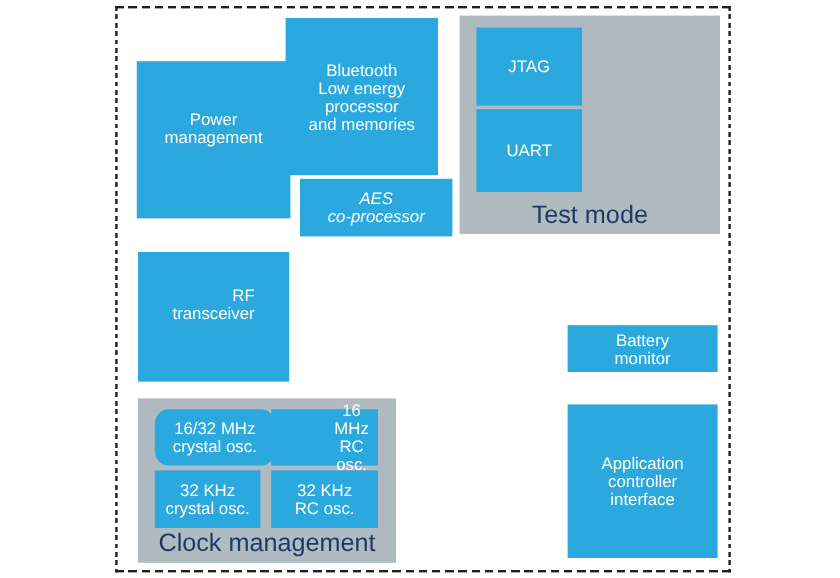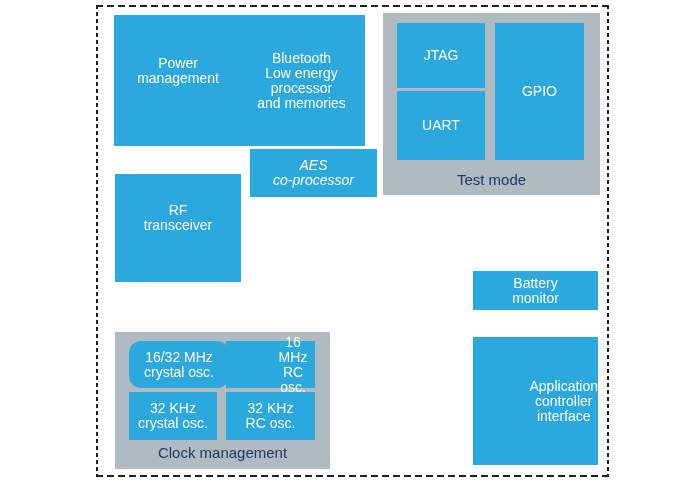--- a/index.html
+++ b/index.html
@@ -43,35 +43,35 @@
     justify-content: center;
     text-align: center;
     box-sizing: border-box;
     font-size: 14px;
     line-height: 15px;
   }
   .block .blabel {
     white-space: pre-line;
   }
   
-  .text-up { padding-bottom: 20px; }
+  .text-up { padding-bottom: 20px; margin-top: 36px; }
 
   .group {
     position: absolute;
     background: var(--gray);
     box-sizing: border-box;
   }
   .group .block { position: absolute; }
   .group-label {
     position: absolute;
     left: 0;
     width: 100%;
     text-align: center;
     color: var(--navy);
-    font-size: 15px;
+    font-size: 21px;
     line-height: 18px;
   }
 </style>
 </head>
 <body>
 
 <div class="canvas" style="--blue: #2BA8DE; --gray: #AFBAC1; --navy: #1E3A66; --border: #1F1F1F;">
 
   <div class="dash dash-h dash-top"></div>
   <div class="dash dash-h dash-bottom"></div>
@@ -88,45 +88,42 @@
 Low energy
 processor
 and memories</span>
   </div>
 
   <div class="block" style="left:250px; top:149px; width:127px; height:48px;font-style:italic;">
     <span class="blabel">AES
 co-processor</span>
   </div>
 
-  <div class="block text-up" style="left:115px; top:174px; width:126px; height:108px;">
+  <div class="block text-up" style="left:115px; top:174px; width:126px; height:108px;text-align:right;">
     <span class="blabel">RF
 transceiver</span>
   </div>
 
   <div class="group" style="left:383px; top:13px; width:217px; height:182px;">
     <div class="block" style="left:14px; top:10px; width:88px; height:65px;">
       <span class="blabel">JTAG</span>
     </div>
     <div class="block" style="left:14px; top:78px; width:88px; height:69px;">
       <span class="blabel">UART</span>
     </div>
-    <div class="block" style="left:112px; top:10px; width:89px; height:137px;">
-      <span class="blabel">GPIO</span>
-    </div>
     <div class="group-label" style="bottom:6px;">Test mode</div>
   </div>
 
 
   <div class="block" style="left:473px; top:271px; width:125px; height:39px;">
     <span class="blabel">Battery
 monitor</span>
   </div>
 
-  <div class="block" style="left:473px; top:337px; width:125px; height:128px;justify-content:flex-end;">
+  <div class="block" style="left:473px; top:337px; width:125px; height:128px;">
     <span class="blabel">Application
 controller
 interface</span>
   </div>
 
   <div class="group" style="left:115px; top:332px; width:215px; height:137px;">
     <div class="block" style="left:14px; top:9px; width:100px; height:47px;border-radius:12px;">
       <span class="blabel">16/32 MHz
 crystal osc.</span>
     </div>

